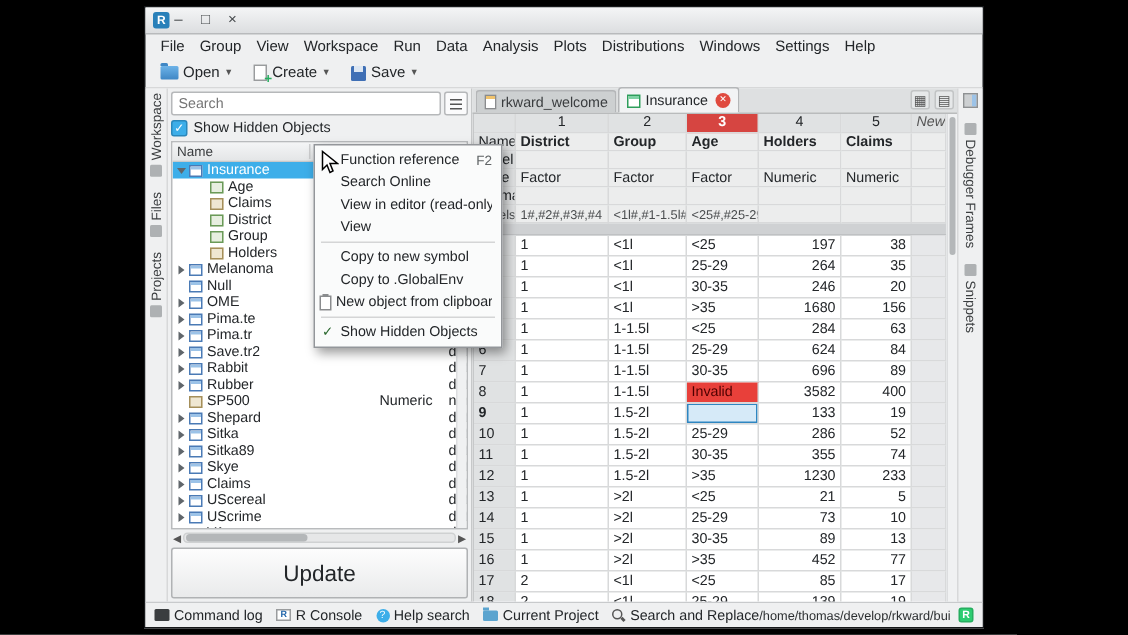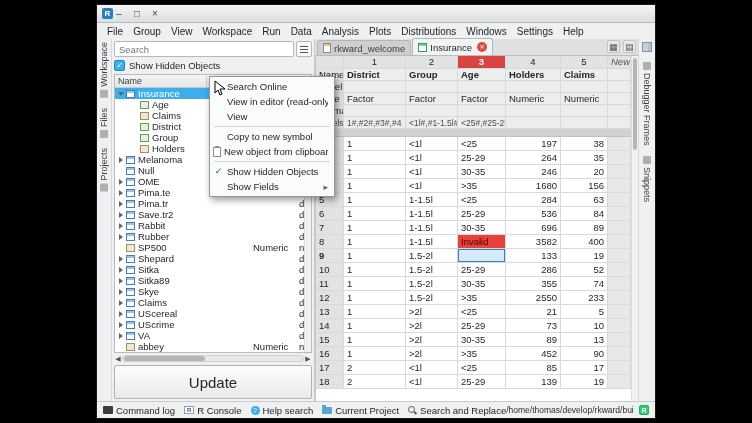--- a/index.html
+++ b/index.html
@@ -163,20 +163,37 @@
       <span class="mb">Run</span>
       <span class="mb">Data</span>
       <span class="mb">Analysis</span>
       <span class="mb">Plots</span>
       <span class="mb">Distributions</span>
       <span class="mb">Windows</span>
       <span class="mb">Settings</span>
       <span class="mb">Help</span>
     </div>
 
+  <div class="toolbar">
+    <button class="tbtn">
+      <span class="folder-open-icon"></span>
+      <span>Open</span>
+      <span class="caret">▼</span>
+    </button>
+    <button class="tbtn">
+      <span class="document-new-icon"></span>
+      <span>Create</span>
+      <span class="caret">▼</span>
+    </button>
+    <button class="tbtn">
+      <span class="save-icon"></span>
+      <span>Save</span>
+      <span class="caret">▼</span>
+    </button>
+  </div>
 
   <div class="main">
 
     <div class="dock dockl">
         <div class="dtab">
           <span class="dicon"></span>
           <span class="dlabel">Workspace</span>
         </div>
         <div class="dtab">
           <span class="dicon"></span>
@@ -582,21 +599,21 @@
               <div class="dc c3">&lt;25</div>
               <div class="dc c4 rnum">284</div>
               <div class="dc c5 rnum">63</div>
               <div class="dc cnew"></div>
             </div>
             <div class="drow data">
               <div class="dc c0 rh">6</div>
               <div class="dc c1">1</div>
               <div class="dc c2">1-1.5l</div>
               <div class="dc c3">25-29</div>
-              <div class="dc c4 rnum">536</div>
+              <div class="dc c4 rnum">624</div>
               <div class="dc c5 rnum">84</div>
               <div class="dc cnew"></div>
             </div>
             <div class="drow data">
               <div class="dc c0 rh">7</div>
               <div class="dc c1">1</div>
               <div class="dc c2">1-1.5l</div>
               <div class="dc c3">30-35</div>
               <div class="dc c4 rnum">696</div>
               <div class="dc c5 rnum">89</div>
@@ -636,21 +653,21 @@
               <div class="dc c3">30-35</div>
               <div class="dc c4 rnum">355</div>
               <div class="dc c5 rnum">74</div>
               <div class="dc cnew"></div>
             </div>
             <div class="drow data">
               <div class="dc c0 rh">12</div>
               <div class="dc c1">1</div>
               <div class="dc c2">1.5-2l</div>
               <div class="dc c3">&gt;35</div>
-              <div class="dc c4 rnum">2550</div>
+              <div class="dc c4 rnum">1230</div>
               <div class="dc c5 rnum">233</div>
               <div class="dc cnew"></div>
             </div>
             <div class="drow data">
               <div class="dc c0 rh">13</div>
               <div class="dc c1">1</div>
               <div class="dc c2">&gt;2l</div>
               <div class="dc c3">&lt;25</div>
               <div class="dc c4 rnum">21</div>
               <div class="dc c5 rnum">5</div>
@@ -673,21 +690,21 @@
               <div class="dc c4 rnum">89</div>
               <div class="dc c5 rnum">13</div>
               <div class="dc cnew"></div>
             </div>
             <div class="drow data">
               <div class="dc c0 rh">16</div>
               <div class="dc c1">1</div>
               <div class="dc c2">&gt;2l</div>
               <div class="dc c3">&gt;35</div>
               <div class="dc c4 rnum">452</div>
-              <div class="dc c5 rnum">90</div>
+              <div class="dc c5 rnum">77</div>
               <div class="dc cnew"></div>
             </div>
             <div class="drow data">
               <div class="dc c0 rh">17</div>
               <div class="dc c1">2</div>
               <div class="dc c2">&lt;1l</div>
               <div class="dc c3">&lt;25</div>
               <div class="dc c4 rnum">85</div>
               <div class="dc c5 rnum">17</div>
               <div class="dc cnew"></div>
@@ -717,48 +734,52 @@
         </div>
         <div class="dtab">
           <span class="dicon"></span>
           <span class="dlabel">Snippets</span>
         </div>
       </div>
 
     <div class="ctxmenu">
         <div class="mitem">
           <span class="micon"></span>
+          <span class="mlabel">Function reference</span>
+          <span class="mshort">F2</span>
+        </div>
+        <div class="mitem">
+          <span class="micon"></span>
           <span class="mlabel">Search Online</span>
         </div>
         <div class="mitem">
           <span class="micon"></span>
           <span class="mlabel">View in editor (read-only)</span>
         </div>
         <div class="mitem">
           <span class="micon"></span>
           <span class="mlabel">View</span>
         </div>
         <div class="msep"></div>
         <div class="mitem">
           <span class="micon"></span>
           <span class="mlabel">Copy to new symbol</span>
         </div>
         <div class="mitem">
+          <span class="micon"></span>
+          <span class="mlabel">Copy to .GlobalEnv</span>
+        </div>
+        <div class="mitem">
           <span class="micon clipboard-icon"></span>
           <span class="mlabel">New object from clipboard</span>
         </div>
         <div class="msep"></div>
         <div class="mitem">
           <span class="micon">✓</span>
           <span class="mlabel">Show Hidden Objects</span>
-        </div>
-        <div class="mitem">
-          <span class="micon"></span>
-          <span class="mlabel">Show Fields</span>
-          <span class="msub">▸</span>
         </div>
       </div>
     <svg class="cursor" width="12" height="16" viewBox="0 0 12 16">
         <polygon points="1,1 1,13 4,10 6,15 8,14 6,9 11,9" fill="#fff" stroke="#000" stroke-width="1"></polygon>
       </svg>
 
   </div>
 
   <div class="statusbar">
     <div class="stoggles">

